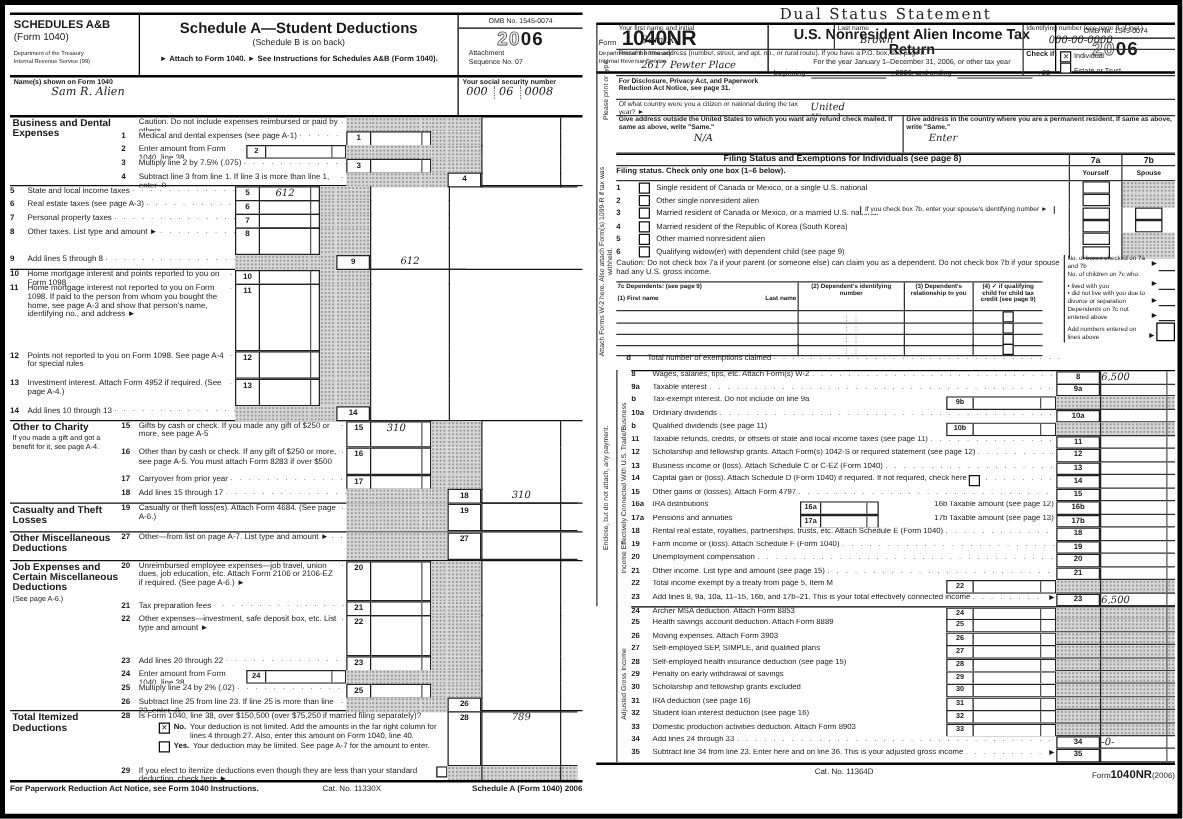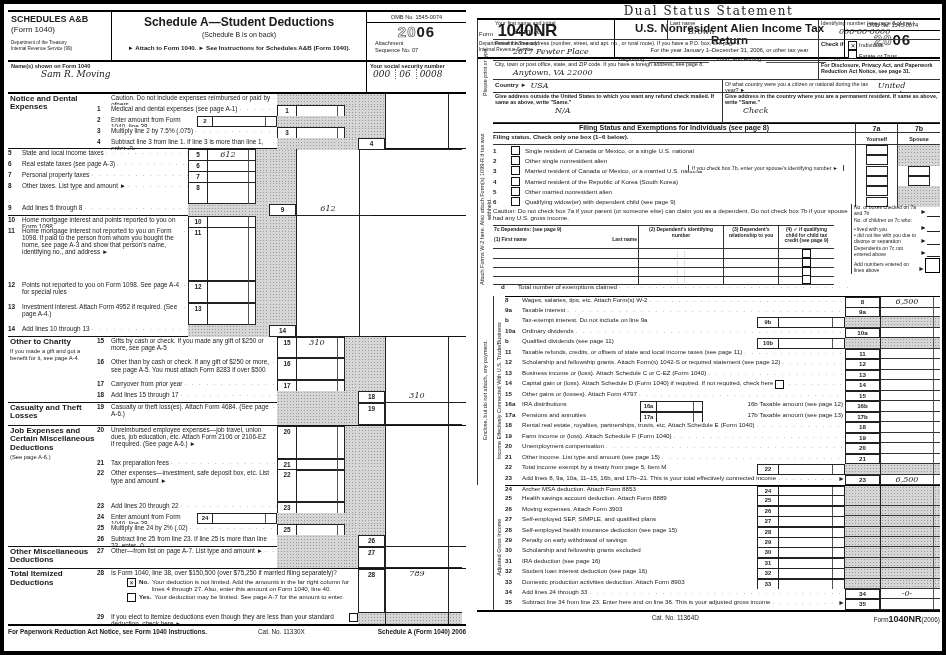--- a/index.html
+++ b/index.html
@@ -101,21 +101,21 @@
     display:flex;align-items:center;justify-content:center;}
   .dep-row>div:first-child{border-left:none;}
   .rn{font-size:5px;line-height:1.15;margin-bottom:1px;display:flex;align-items:flex-end;}
   .rn .txt{flex:1;}
   .rn .ul{width:13px;border-bottom:1px solid #222;height:5px;flex:none;}
   .nr-line{display:grid;grid-template-columns:340px 35px 53px 7px;position:relative;}
   .nr-line .d{display:flex;font-size:6.2px;line-height:1.1;overflow:hidden;position:relative;align-items:flex-start;}
   .nr-line .n{width:17px;flex:none;font-weight:bold;}
   .nrc{box-sizing:border-box;border-bottom:1px solid #333;}
   .nr-chip{border:1px solid #222;font-size:6.2px;font-weight:bold;text-align:center;background:#fff;}
-  .nr-amt{border-left:1px solid #222;text-align:center;}
+  .nr-amt{border-left:1px solid #222;text-align:left;}
   .nr-cents{border-left:1px solid #555;}
   .nr-ib{position:absolute;display:flex;height:9px;border:1px solid #222;background:#fff;}
   .nr-ib .ic{border-right:1px solid #222;font-size:5.8px;font-weight:bold;text-align:center;line-height:9px;}
   .nr-foot{position:absolute;left:0;width:463px;display:flex;font-size:6.4px;padding-top:2px;}
 </style>
 </head>
 <body>
 
 <div class="canvas">
 
@@ -139,35 +139,35 @@
         <div class="year"><span class="yp">20</span><span>06</span></div>
         <div class="t-seq">
           <span>Attachment</span><br>
           <span>Sequence No. 07</span>
         </div>
       </div>
     </div>
     <div class="sa-name">
       <div class="nl">
         <div class="flab">Name(s) shown on Form 1040</div>
-        <div class="fval val" style="font-size:9px">Sam R. Moving</div>
+        <div class="fval val" style="font-size:9px">Sam R. Alien</div>
       </div>
       <div class="nr">
         <div class="flab">Your social security number</div>
         <div class="ssn val">
           <span>000</span>
           <span>06</span>
           <span>0008</span>
         </div>
       </div>
     </div>
     <div id="sa-body">
         <div class="sa-sec">
           <div class="sa-sb">
-            <div class="sa-sb-t">Notice and Dental Expenses</div>
+            <div class="sa-sb-t">Business and Dental Expenses</div>
           </div>
           <div class="sa-rows">
             <div class="sa-row" style="height: 10.9px;">
               <div class="c-desc">
                 <span class="lnum"></span>
                 <span class="ltext">Caution. Do not include expenses reimbursed or paid by others.</span>
                 <span class="leader">. . . . . . . . . . . . . . . . . . . . . . . . . . . . . . . . . . . . . . . . . . . . . . . . . . . . . . . . . . . . </span>
               </div>
               <div class="sh"></div>
               <div class="sh"></div>
@@ -475,20 +475,41 @@
               <div class="sh"></div>
               <div class="sh"></div>
               <div class="c-box">19</div>
               <div class="c-ramt bb"></div>
               <div class="c-tail bb"></div>
             </div>
           </div>
         </div>
         <div class="sa-sec">
           <div class="sa-sb">
+            <div class="sa-sb-t">Other Miscellaneous Deductions</div>
+          </div>
+          <div class="sa-rows">
+            <div class="sa-row" style="height: 21.8px;">
+              <div class="c-desc">
+                <span class="lnum">27</span>
+                <span class="ltext">Other—from list on page A-7. List type and amount ►</span>
+                <span class="leader">. . . . . . . . . . . . . . . . . . . . . . . . . . . . . . . . . . . . . . . . . . . . . . . . . . . . . . . . . . . . </span>
+              </div>
+              <div class="sh"></div>
+              <div class="sh"></div>
+              <div class="sh"></div>
+              <div class="sh"></div>
+              <div class="c-box">27</div>
+              <div class="c-ramt bb"></div>
+              <div class="c-tail bb"></div>
+            </div>
+          </div>
+        </div>
+        <div class="sa-sec">
+          <div class="sa-sb">
             <div class="sa-sb-t">Job Expenses and Certain Miscellaneous Deductions</div>
             <div class="sa-sb-n">(See page A-6.)</div>
           </div>
           <div class="sa-rows">
             <div class="sa-row" style="height: 32.7px;">
               <div class="c-desc">
                 <span class="lnum">20</span>
                 <span class="ltext">Unreimbursed employee expenses—job travel, union dues, job education, etc. Attach Form 2106 or 2106-EZ if required. (See page A-6.) ►</span>
                 <span class="leader">. . . . . . . . . . . . . . . . . . . . . . . . . . . . . . . . . . . . . . . . . . . . . . . . . . . . . . . . . . . . </span>
               </div>
@@ -578,41 +599,20 @@
               <div class="c-desc">
                 <span class="lnum">26</span>
                 <span class="ltext">Subtract line 25 from line 23. If line 25 is more than line 23, enter -0-</span>
                 <span class="leader">. . . . . . . . . . . . . . . . . . . . . . . . . . . . . . . . . . . . . . . . . . . . . . . . . . . . . . . . . . . . </span>
               </div>
               <div class="sh"></div>
               <div class="sh"></div>
               <div class="sh"></div>
               <div class="sh"></div>
               <div class="c-box">26</div>
-              <div class="c-ramt bb"></div>
-              <div class="c-tail bb"></div>
-            </div>
-          </div>
-        </div>
-        <div class="sa-sec">
-          <div class="sa-sb">
-            <div class="sa-sb-t">Other Miscellaneous Deductions</div>
-          </div>
-          <div class="sa-rows">
-            <div class="sa-row" style="height: 21.8px;">
-              <div class="c-desc">
-                <span class="lnum">27</span>
-                <span class="ltext">Other—from list on page A-7. List type and amount ►</span>
-                <span class="leader">. . . . . . . . . . . . . . . . . . . . . . . . . . . . . . . . . . . . . . . . . . . . . . . . . . . . . . . . . . . . </span>
-              </div>
-              <div class="sh"></div>
-              <div class="sh"></div>
-              <div class="sh"></div>
-              <div class="sh"></div>
-              <div class="c-box">27</div>
               <div class="c-ramt bb"></div>
               <div class="c-tail bb"></div>
             </div>
           </div>
         </div>
         <div class="sa-sec">
           <div class="sa-sb">
             <div class="sa-sb-t">Total Itemized Deductions</div>
           </div>
           <div class="sa-rows">
@@ -707,44 +707,36 @@
             <div style="display: flex; gap: 3px;">
               <span class="b">Check if:</span>
               <div>
                 <div><span class="cb ck"></span> <span>Individual</span></div>
                 <div><span class="cb"></span> <span>Estate or Trust</span></div>
               </div>
             </div>
           </div>
         </div>
         <div class="nr-row" style="top: 41px; height: 19px;">
-          <div class="cell" style="width: 325px;">
-            <div class="cl">City, town or post office, state, and ZIP code. If you have a foreign address, see page 8.</div>
-            <div class="val cv">Anytown, VA 22000</div>
-          </div>
           <div class="cell b" style="width: 122px; font-size: 5.4px;">For Disclosure, Privacy Act, and Paperwork Reduction Act Notice, see page 31.</div>
         </div>
         <div class="nr-row" style="top: 60px; height: 13px;">
-          <div class="cell" style="width: 229px; display: flex; gap: 4px; font-size: 6.2px;">
-            <span class="b">Country ►</span>
-            <span class="val">USA</span>
-          </div>
           <div class="cell" style="width: 218px; display: flex; gap: 3px; font-size: 5.4px;">
             <span>Of what country were you a citizen or national during the tax year? ►</span>
             <span class="val">United Kingdom</span>
           </div>
         </div>
         <div class="nr-row" style="top: 73px; height: 30px;">
           <div class="cell" style="width: 229px;">
             <div class="cl b">Give address outside the United States to which you want any refund check mailed. If same as above, write "Same."</div>
             <div class="val cv" style="padding-left: 60px;">N/A</div>
           </div>
           <div class="cell" style="width: 218px;">
             <div class="cl b">Give address in the country where you are a permanent resident. If same as above, write "Same."</div>
-            <div class="val cv">Check</div>
+            <div class="val cv">Enter</div>
           </div>
         </div>
         <div class="nr-row fs-hdr" style="top: 103px; height: 10px; border-top: 1.5px solid rgb(0, 0, 0);">
           <div style="width: 362px; text-align: center;">Filing Status and Exemptions for Individuals (see page 8)</div>
           <div class="colc" style="width: 42px;">7a</div>
           <div class="colc" style="width: 43px;">7b</div>
         </div>
         <div class="nr-row fs-hdr" style="top: 113px; height: 12px; font-size: 6.2px;">
           <div style="width: 362px;">Filing status. Check only one box (1–6 below).</div>
           <div class="colc" style="width: 42px; font-size: 5.4px;">Yourself</div>

